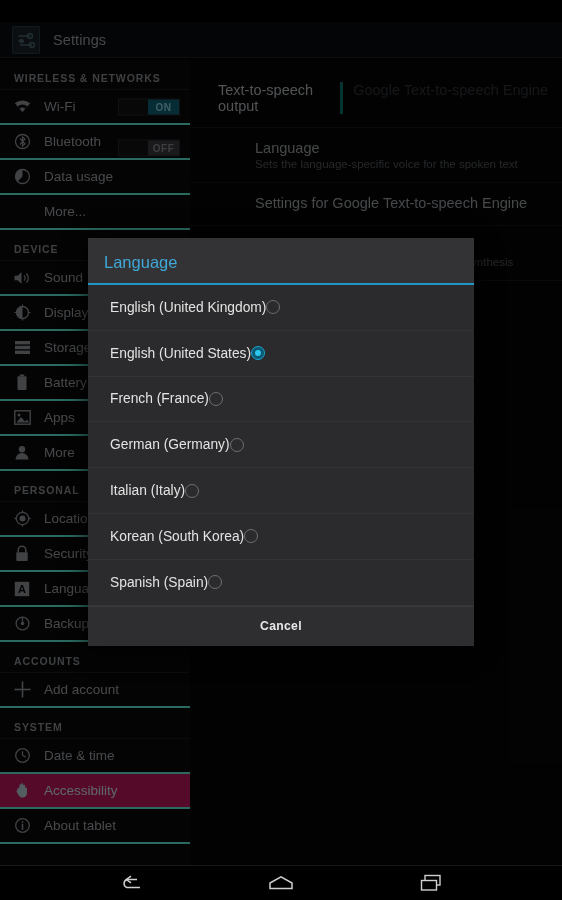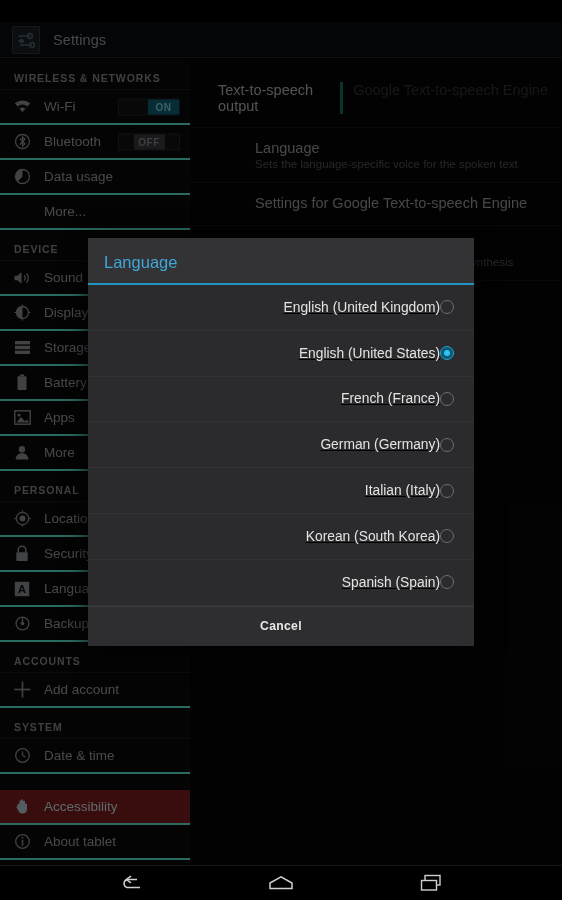--- a/index.html
+++ b/index.html
@@ -89,21 +89,21 @@
     border-bottom: 1px solid #1b1b1e;
   }
   .nav-item {
     height: 35px;
     display: flex;
     align-items: center;
     padding-left: 11px;
     border-bottom: 2px solid #5eead4;
     position: relative;
   }
-  .nav-item.selected { background: #7f1d1d; margin-top: 16px; }
+  .nav-item.selected { background: #be185d; }
   .nav-icon {
     width: 22px; height: 22px;
     display: flex;
     align-items: center;
     justify-content: center;
     flex: 0 0 22px;
     margin-right: 11px;
   }
   .nav-icon.blank { visibility: hidden; }
   .nav-label {
@@ -128,21 +128,21 @@
     width: 31px; height: 15px;
     display: flex;
     align-items: center;
     justify-content: center;
     font-size: 10px;
     font-weight: bold;
     letter-spacing: 0.5px;
   }
   .toggle.on { justify-content: flex-end; }
   .toggle.on .knob { background: #0e6377; color: #8fd0de; }
-  .toggle.off { justify-content: center; }
+  .toggle.off { justify-content: flex-end; margin-top: 6px; }
   .toggle.off .knob { background: #3a3a3e; color: #8a8a8e; }
 
   
   .main-pane {
     position: absolute;
     top: 59px; left: 190px;
     width: 372px;
     height: 806px;
     background: #060607;
     padding-top: 23px;
@@ -202,24 +202,23 @@
   }
   .dlg-title {
     color: #3fa8d8;
     font-size: 16.5px;
   }
   .dlg-list { background: #2b2b2d; }
   .dlg-item {
     height: 45.8px;
     display: flex;
     align-items: center;
-    justify-content: flex-end;
-    padding: 0 20px 0 14px;
+    justify-content: flex-start;
+    padding: 0 20px 0 22px;
     border-bottom: 1px solid #333335;
-    text-decoration: underline;
   }
   .dlg-item-label {
     color: #e3e3e3;
     font-size: 13.8px;
   }
   .radio {
     width: 14px; height: 14px;
     border-radius: 50%;
     border: 1px solid #6e6e72;
     position: relative;

